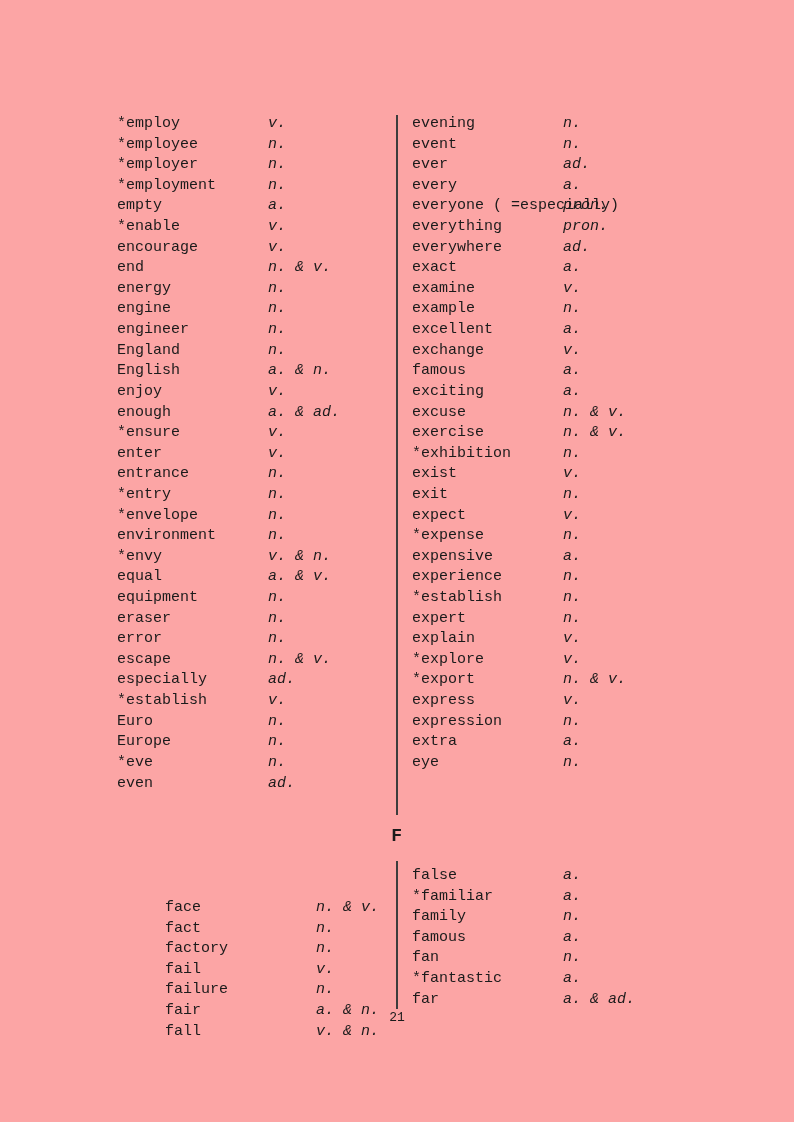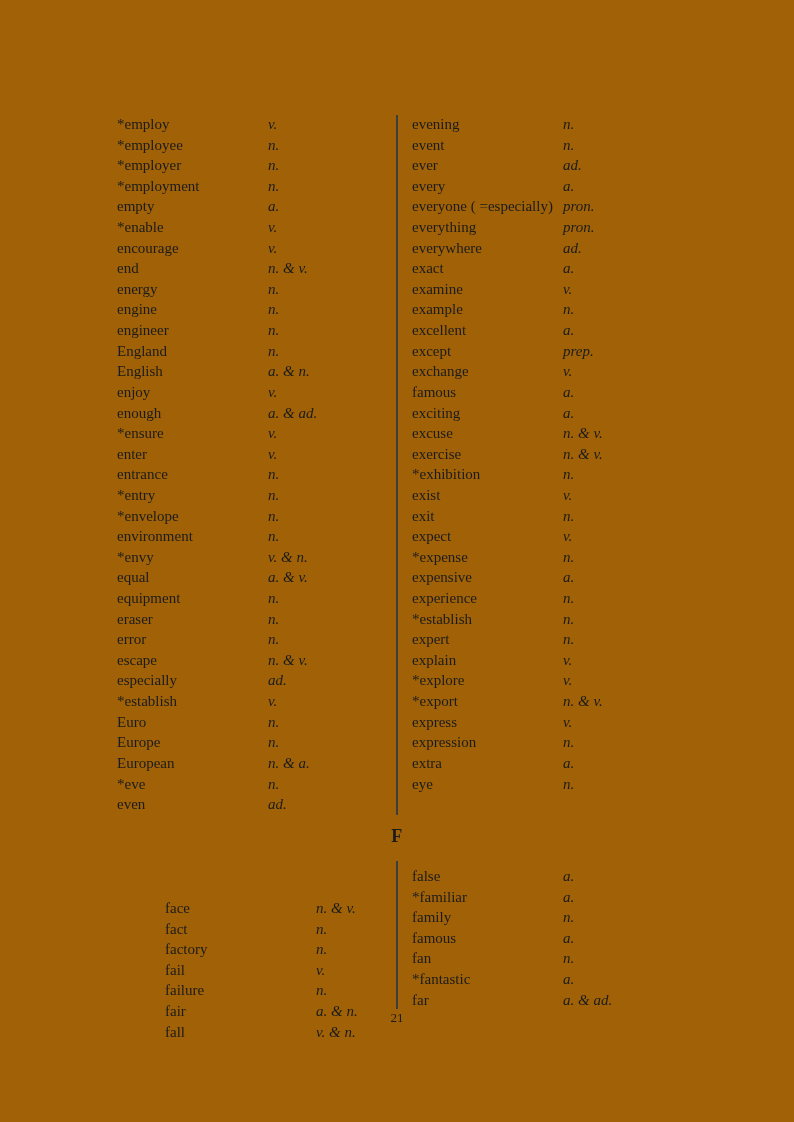--- a/index.html
+++ b/index.html
@@ -1,21 +1,21 @@
 <!DOCTYPE html>
 <html><head>
 <meta charset="utf-8">
 <style>
   html, body { margin: 0; padding: 0; background: #e8e8e8; }
   .page {
     position: relative;
     width: 794px;
     height: 1122px;
-    background: #a16207;
-    font-family: Liberation Serif, serif;
+    background: #fca5a5;
+    font-family: Liberation Mono, monospace;
     color: #1b1b1b;
     overflow: hidden;
     margin: 0 auto;
   }
   .col { position: absolute; width: 285px; }
   .entry-row {
     display: flex;
     height: 20.62px;
     line-height: 20.62px;
     font-size: 15px;
@@ -203,24 +203,20 @@
   <div class="entry-row">
     <span class="entry-word">Euro</span>
     <span class="entry-pos">n.</span>
   </div>
 
   <div class="entry-row">
     <span class="entry-word">Europe</span>
     <span class="entry-pos">n.</span>
   </div>
 
-  <div class="entry-row">
-    <span class="entry-word">European</span>
-    <span class="entry-pos">n. &amp; a.</span>
-  </div>
 
   <div class="entry-row">
     <span class="entry-word">*eve</span>
     <span class="entry-pos">n.</span>
   </div>
 
   <div class="entry-row">
     <span class="entry-word">even</span>
     <span class="entry-pos">ad.</span>
   </div>
@@ -277,24 +273,20 @@
   <div class="entry-row">
     <span class="entry-word">example</span>
     <span class="entry-pos">n.</span>
   </div>
 
   <div class="entry-row">
     <span class="entry-word">excellent</span>
     <span class="entry-pos">a.</span>
   </div>
 
-  <div class="entry-row">
-    <span class="entry-word">except</span>
-    <span class="entry-pos">prep.</span>
-  </div>
 
   <div class="entry-row">
     <span class="entry-word">exchange</span>
     <span class="entry-pos">v.</span>
   </div>
 
   <div class="entry-row">
     <span class="entry-word">famous</span>
     <span class="entry-pos">a.</span>
   </div>

